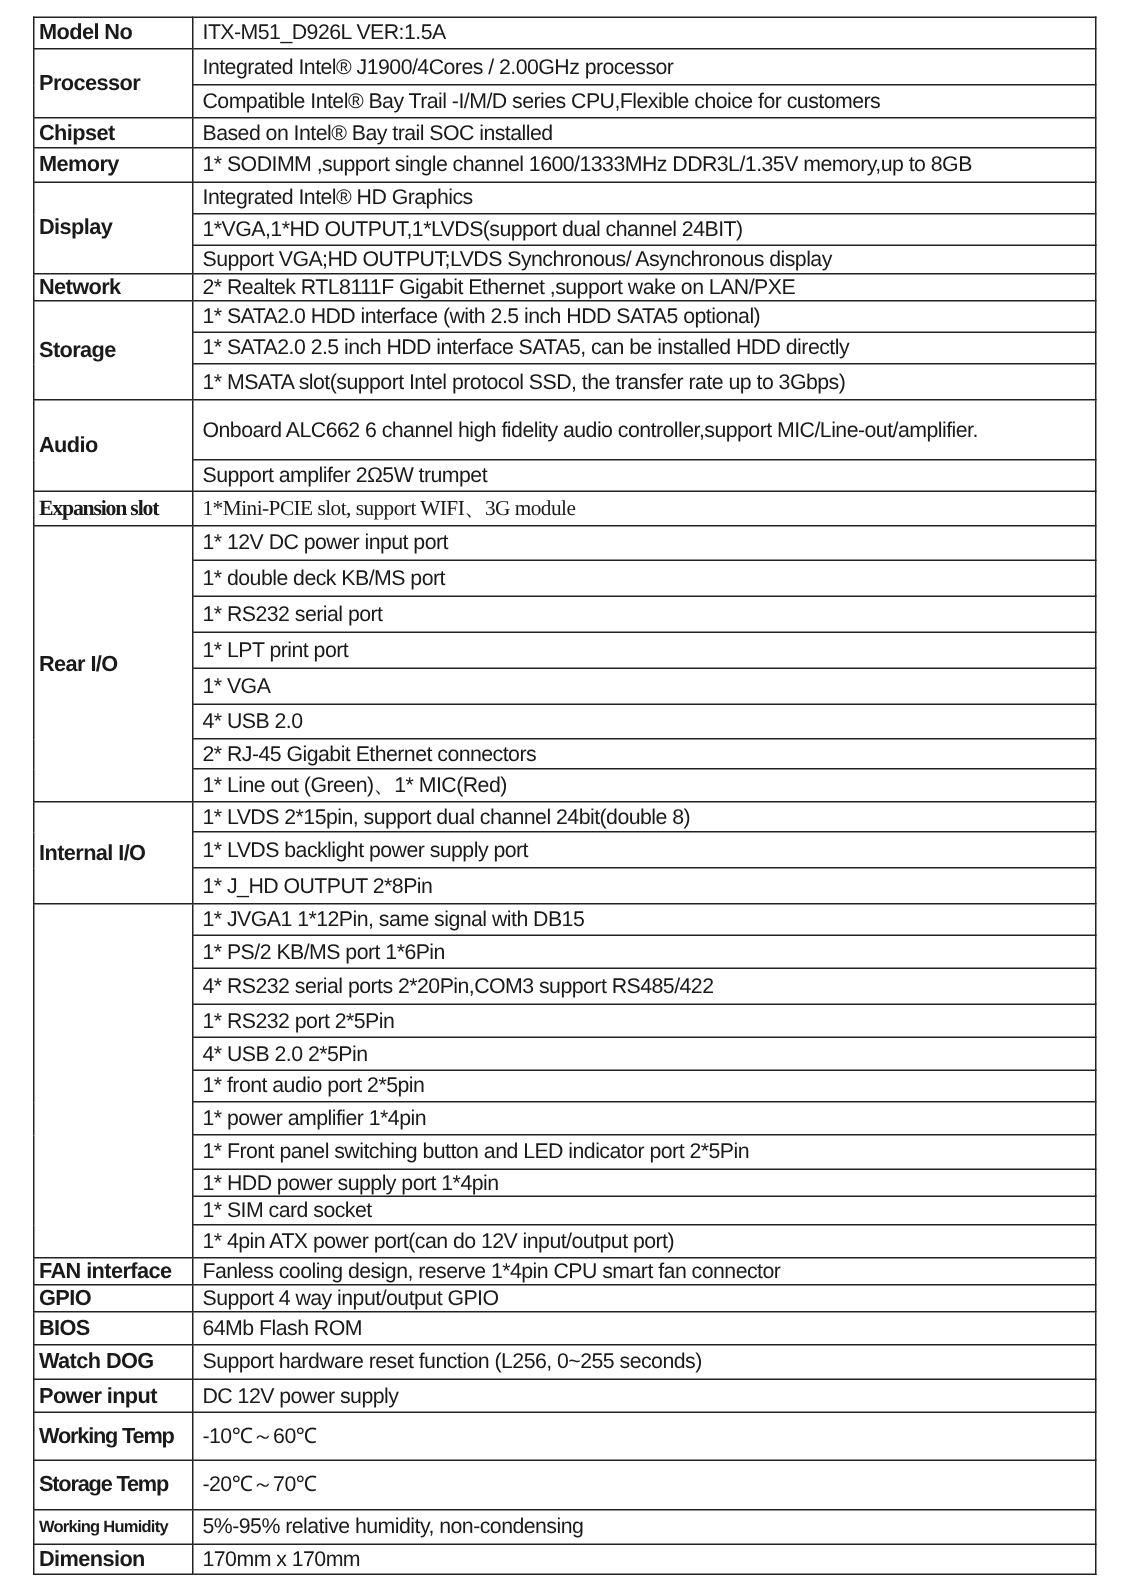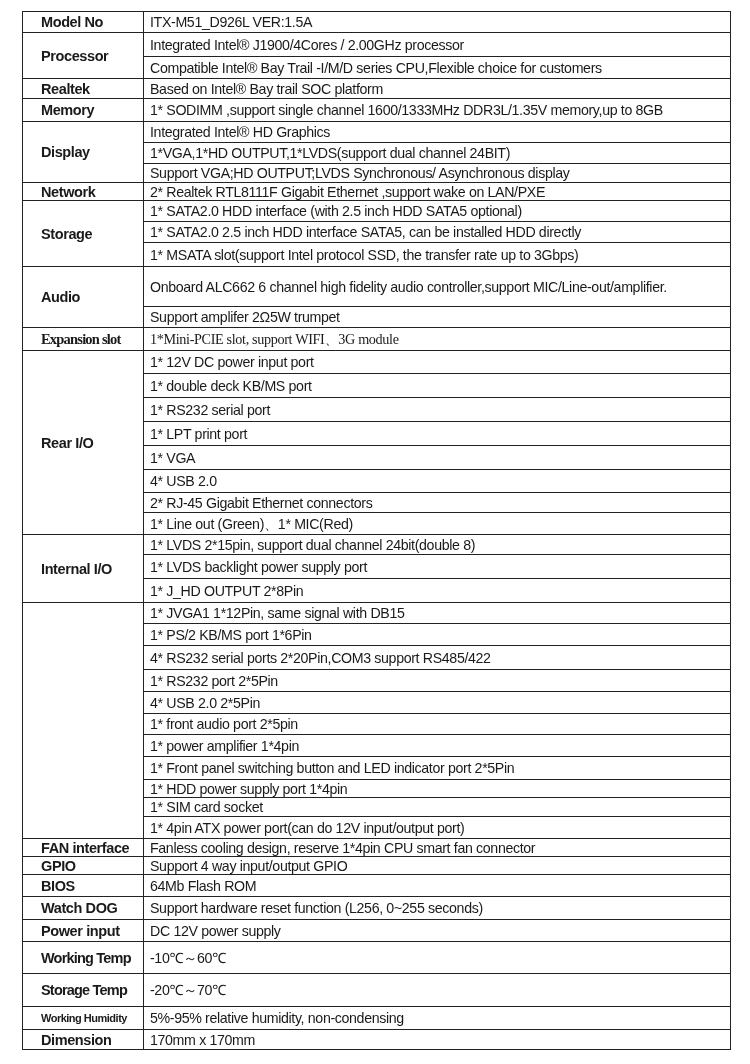--- a/index.html
+++ b/index.html
@@ -6,21 +6,21 @@
   body { width:750px; height:1064px; position:relative; overflow:hidden;
          font-family:"Liberation Sans", sans-serif; color:#1a1a1a; }
   #spec {
     position:absolute; left:22px; top:11px; width:709px;
     border-collapse:collapse; table-layout:fixed;
     border:1.5px solid #222;
   }
   #spec td { border:1.5px solid #222; padding:0 0 0 6px; vertical-align:middle;
              font-size:14.2px; line-height:16px; letter-spacing:-0.35px;
              white-space:nowrap; overflow:hidden; }
-  #spec td.lbl { width:102px; font-weight:bold; font-size:14.5px; padding-left:18px; letter-spacing:-0.4px; }
+  #spec td.lbl { width:102px; font-weight:bold; font-size:14.5px; padding-left:3px; letter-spacing:-0.4px; }
   #spec td.lbl.small { font-size:11px; letter-spacing:-0.5px; }
   #spec td.lbl.tight { letter-spacing:-0.8px; }
   #spec td.val.wrap { white-space:normal; line-height:16px; }
 </style>
 </head>
 <body>
 
 <table id="spec">
   <tbody id="spec-body">
       <tr style="height: 21px;">
@@ -28,22 +28,22 @@
         <td class="val">ITX-M51_D926L VER:1.5A</td>
       </tr>
       <tr style="height: 24px;">
         <td class="lbl" rowspan="2">Processor</td>
         <td class="val">Integrated Intel® J1900/4Cores / 2.00GHz processor</td>
       </tr>
       <tr style="height: 22px;">
         <td class="val">Compatible Intel® Bay Trail -I/M/D  series CPU,Flexible choice for customers</td>
       </tr>
       <tr style="height: 20px;">
-        <td class="lbl" rowspan="1">Realtek</td>
-        <td class="val">Based on Intel® Bay trail SOC platform</td>
+        <td class="lbl" rowspan="1">Chipset</td>
+        <td class="val">Based on Intel® Bay trail SOC installed</td>
       </tr>
       <tr style="height: 23px;">
         <td class="lbl" rowspan="1">Memory</td>
         <td class="val">1* SODIMM ,support single channel 1600/1333MHz DDR3L/1.35V memory,up to 8GB</td>
       </tr>
       <tr style="height: 21px;">
         <td class="lbl" rowspan="3">Display</td>
         <td class="val">Integrated Intel® HD Graphics</td>
       </tr>
       <tr style="height: 21px;">

